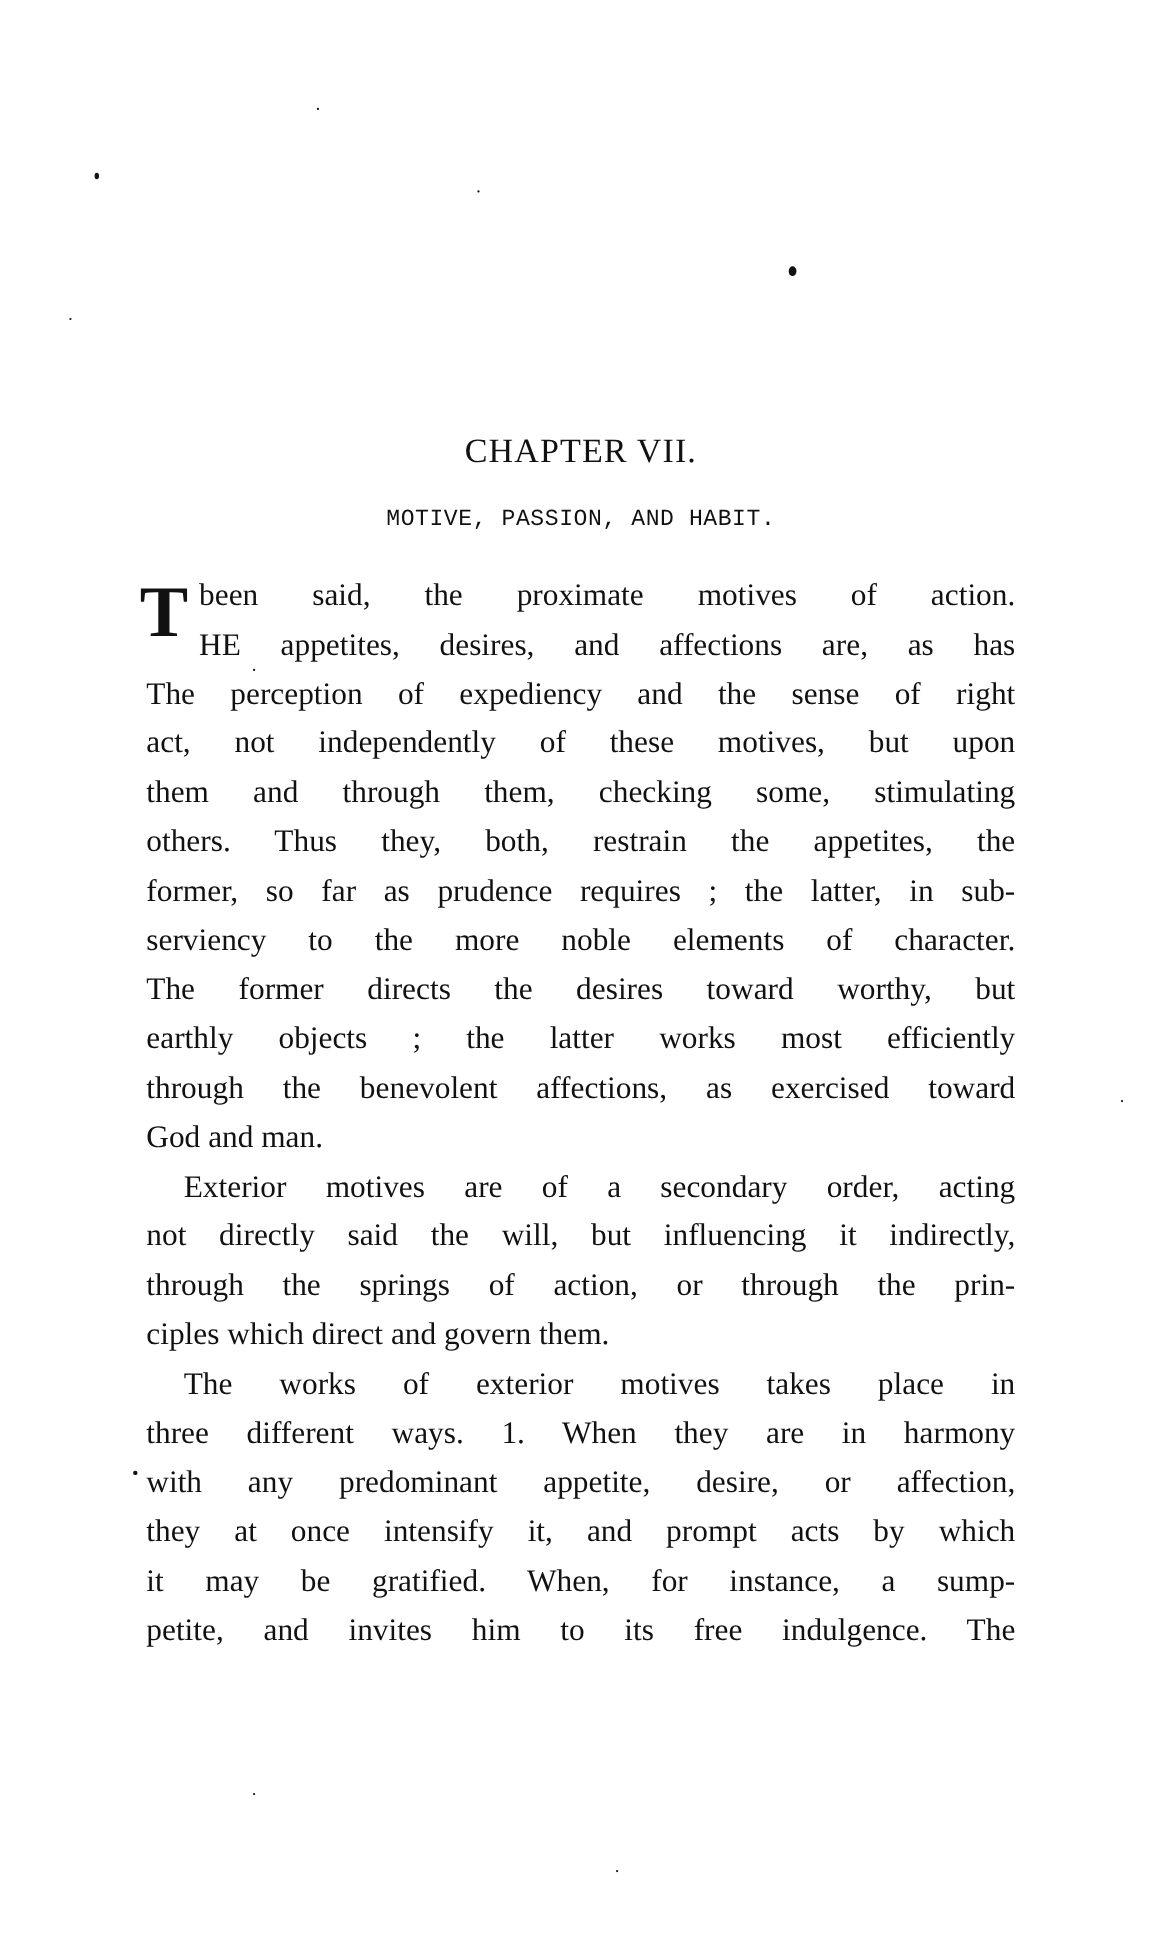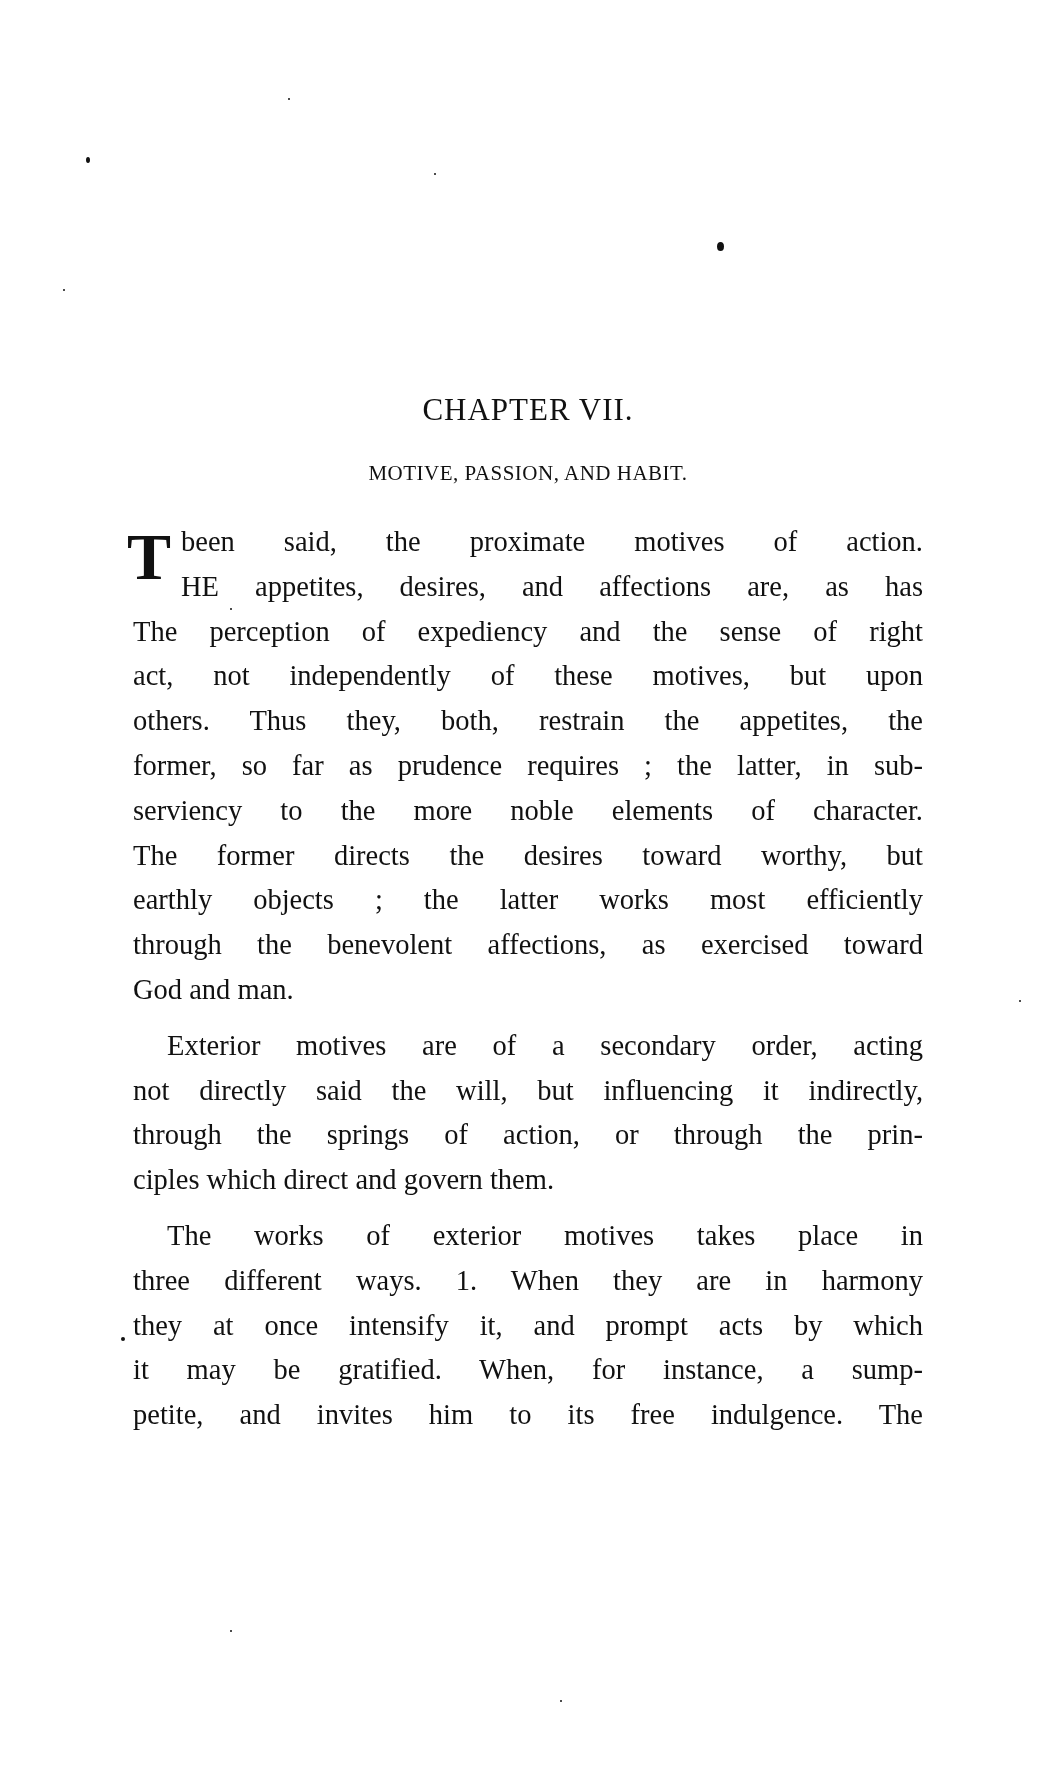--- a/index.html
+++ b/index.html
@@ -4,29 +4,29 @@
 <style>
   html, body { margin: 0; padding: 0; background: #ffffff; }
   body { width: 1056px; height: 1766px; position: relative; overflow: hidden; color: #111; }
   .page { position: absolute; left: 0; top: 0; width: 1056px; height: 1766px; }
   .chapter-title {
     position: absolute; left: 0; width: 1056px; top: 392px; text-align: center;
     font-family: "Liberation Serif", "DejaVu Serif", serif; font-size: 31px; letter-spacing: 1px;
   }
   .chapter-subtitle {
     position: absolute; left: 0; width: 1056px; top: 461px; text-align: center;
-    font-family: Liberation Serif, serif; font-size: 21px; letter-spacing: 0.5px;
+    font-family: Liberation Mono, monospace; font-size: 21px; letter-spacing: 0.5px;
   }
   .body-text {
     position: absolute; left: 133px; width: 790px; top: 520px;
     font-family: "Liberation Serif", "DejaVu Serif", serif; font-size: 28.5px;
   }
   .line { height: 44.8px; line-height: 44.8px; white-space: nowrap; text-align: justify; text-align-last: justify; }
   .line.last { text-align-last: left; }
-  .indent { padding-left: 34px; margin-top: 11px; }
+  .indent { padding-left: 34px; }
   .indent2 { padding-left: 48px; }
   .dropcap {
     position: absolute; left: -6px; top: 4px; font-size: 66px; line-height: 66px; font-weight: bold;
     font-family: "Liberation Serif", "DejaVu Serif", serif;
   }
   .speck { position: absolute; background: #111; border-radius: 50%; }
 </style>
 </head>
 <body>
 
@@ -36,39 +36,41 @@
   <div class="chapter-subtitle">MOTIVE, PASSION, AND HABIT.</div>
 
   <div class="body-text">
 
     <div style="position:relative;">
       <span class="dropcap">T</span>
       <div class="line indent2">been said, the proximate motives of action.</div>
       <div class="line indent2">HE appetites, desires, and affections are, as has</div>
       <div class="line">The perception of expediency and the sense of right</div>
       <div class="line">act, not independently of these motives, but upon</div>
+      <div class="line">them and through them, checking some, stimulating</div>
       <div class="line">others.  Thus they, both, restrain the appetites, the</div>
       <div class="line">former, so far as prudence requires ; the latter, in sub-</div>
       <div class="line">serviency to the more noble elements of character.</div>
       <div class="line">The former directs the desires toward worthy, but</div>
       <div class="line">earthly objects ; the latter works most efficiently</div>
       <div class="line">through the benevolent affections, as exercised toward</div>
       <div class="line last">God and man.</div>
     </div>
 
     <div>
       <div class="line indent">Exterior motives are of a secondary order, acting</div>
       <div class="line">not directly said the will, but influencing it indirectly,</div>
       <div class="line">through the springs of action, or through the prin-</div>
       <div class="line last">ciples which direct and govern them.</div>
     </div>
 
     <div>
       <div class="line indent">The works of exterior motives takes place in</div>
       <div class="line">three different ways.  1. When they are in harmony</div>
+      <div class="line">with any predominant appetite, desire, or affection,</div>
       <div class="line">they at once intensify it, and prompt acts by which</div>
       <div class="line">it may be gratified.  When, for instance, a sump-</div>
       <div class="line">petite, and invites him to its free indulgence.  The</div>
     </div>
   </div>
 
   <div class="speck" style="left:86px;top:157px;width:4px;height:6px;"></div>
   <div class="speck" style="left:717px;top:242px;width:7px;height:9px;"></div>
   <div class="speck" style="left:434px;top:173px;width:2px;height:2px;"></div>
   <div class="speck" style="left:288px;top:98px;width:2px;height:2px;"></div>

